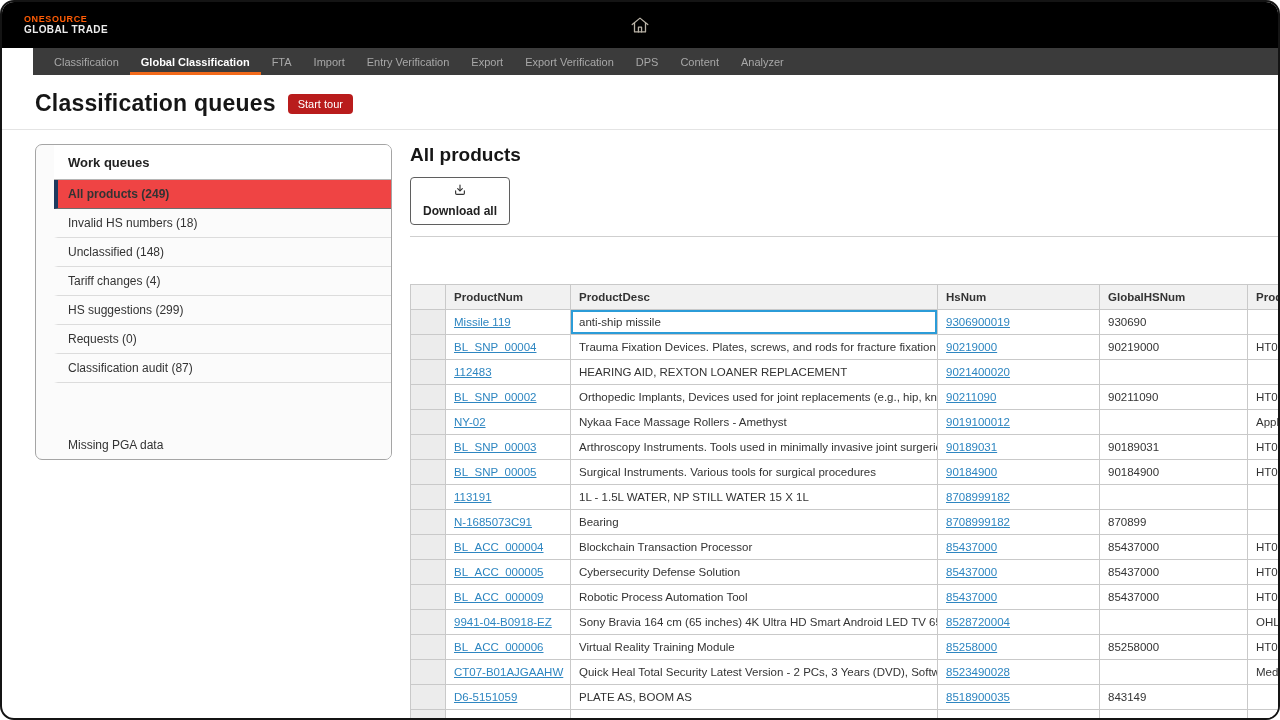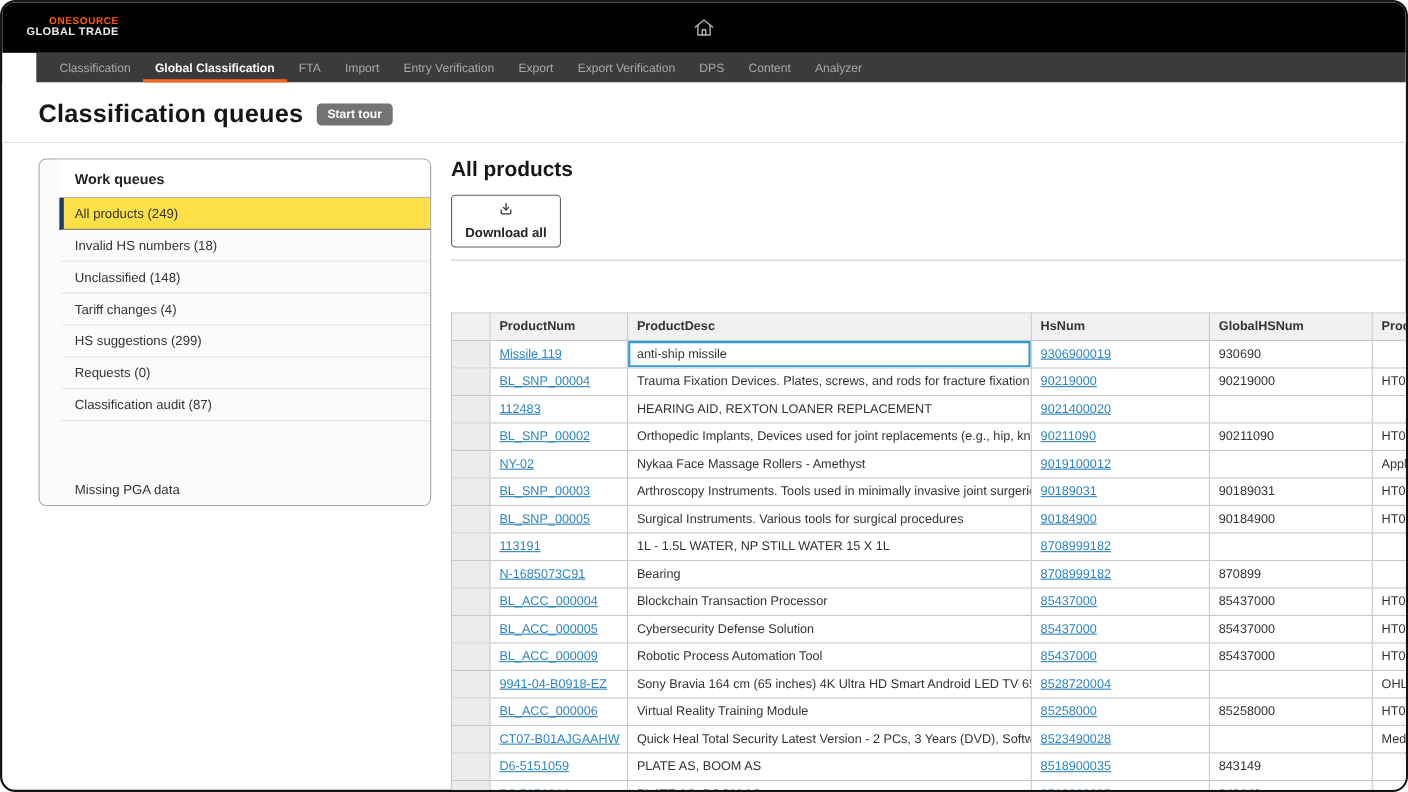--- a/index.html
+++ b/index.html
@@ -2,41 +2,41 @@
 <html><head>
 <meta charset="utf-8">
 <style>
   * { box-sizing: border-box; margin: 0; padding: 0; }
   html,body { width:1280px; height:720px; background:#fff; font-family:"Liberation Sans", sans-serif; }
   .frame {
     position:relative; width:1280px; height:720px;
     border:2px solid #141414; border-radius:14px; overflow:hidden; background:#fff;
   }
   
-  .topbar { position:relative; height:46px; background:#000; display:flex; align-items:center; padding-left:22px;text-align:right; }
+  .topbar { position:relative; height:46px; background:#000; display:flex; align-items:center; padding-left:22px; }
   .logo { display:flex; flex-direction:column; line-height:1.15; }
   .logo .l1 { color:#ff5c05; font-size:9px; font-weight:bold; letter-spacing:.6px; }
   .logo .l2 { color:#ececec; font-size:10px; font-weight:bold; letter-spacing:.4px; }
   .home-btn { position:absolute; left:50%; top:50%; transform:translate(-50%,-50%); width:22px; height:22px; color:#b9b2a6; cursor:pointer; }
   .home-btn svg { width:100%; height:100%; }
   
   .nav { height:27px; background:#3b3b3b; display:flex; align-items:stretch; padding-left:10px;margin-left:31px; }
   .nav-item { display:flex; align-items:center; padding:0 11px; font-size:11px; color:#a8a8a8; cursor:pointer; white-space:nowrap; }
   .nav-item.active { color:#fff; font-weight:bold; border-bottom:3px solid #f26a1b; padding-top:3px; }
   
   .page-header { display:flex; align-items:center; gap:12px; padding:15px 0 12px 33px; border-bottom:1px solid #e4e4e4; background:#fff; }
   .page-title { font-size:23px; font-weight:bold; color:#161616; letter-spacing:.2px; }
-  .start-tour { background:#737373; color:#fff; font-size:11px; font-weight:bold; padding:4px 10px; border-radius:4px; cursor:pointer; }
+  .start-tour { background:#b91c1c; color:#fff; font-size:11px; font-weight:normal; padding:4px 10px; border-radius:4px; cursor:pointer; }
   
   .content { display:flex; align-items:flex-start; padding-top:14px; height:587px; }
   .sidebar { width:357px; margin-left:33px; flex:none; border:1px solid #a5a5a5; border-radius:7px; background:#fbfbfb; overflow:hidden;padding-left:18px; }
   .sidebar-header { font-size:13px; font-weight:bold; color:#222; padding:10px 14px 9px; border-bottom:1px solid #b5b5b5; background:#fff; }
   .queue-item { font-size:12px; color:#333; padding:7px 10px; border-bottom:1px solid #dcdcdc; border-left:4px solid transparent; cursor:pointer; background:#fbfbfb; }
   .queue-item:last-child { border-bottom:none;margin-top:48px; }
-  .queue-item.selected { background:#fde047; border-left:4px solid #1e3a5f; border-bottom:1px solid #6e6e6e; }
+  .queue-item.selected { background:#ef4444; border-left:4px solid #1e3a5f; border-bottom:1px solid #6e6e6e;font-weight:bold; }
   
   .main { flex:1; min-width:0; margin-left:18px; }
   .main-title { font-size:19px; font-weight:bold; color:#161616; margin:0 0 11px; }
   .download-btn { display:inline-flex; align-items:center; gap:7px; border:1px solid #5f5f5f; border-radius:4px; background:#fff; padding:5px 12px 6px; font-size:12px; font-weight:bold; color:#222; cursor:pointer; font-family:inherit;flex-direction:column; }
   .download-btn svg { width:14px; height:14px; color:#333; }
   .main-divider { border:none; border-top:1px solid #cfcfcf; margin-top:11px; }
   
   .table-wrap { margin-top:47px; }
   table { border-collapse:collapse; table-layout:fixed; width:887px; }
   th, td { border:1px solid #c9c9c9; padding:0 8px; height:25px; font-size:11.5px; text-align:left; white-space:nowrap; overflow:hidden; }

